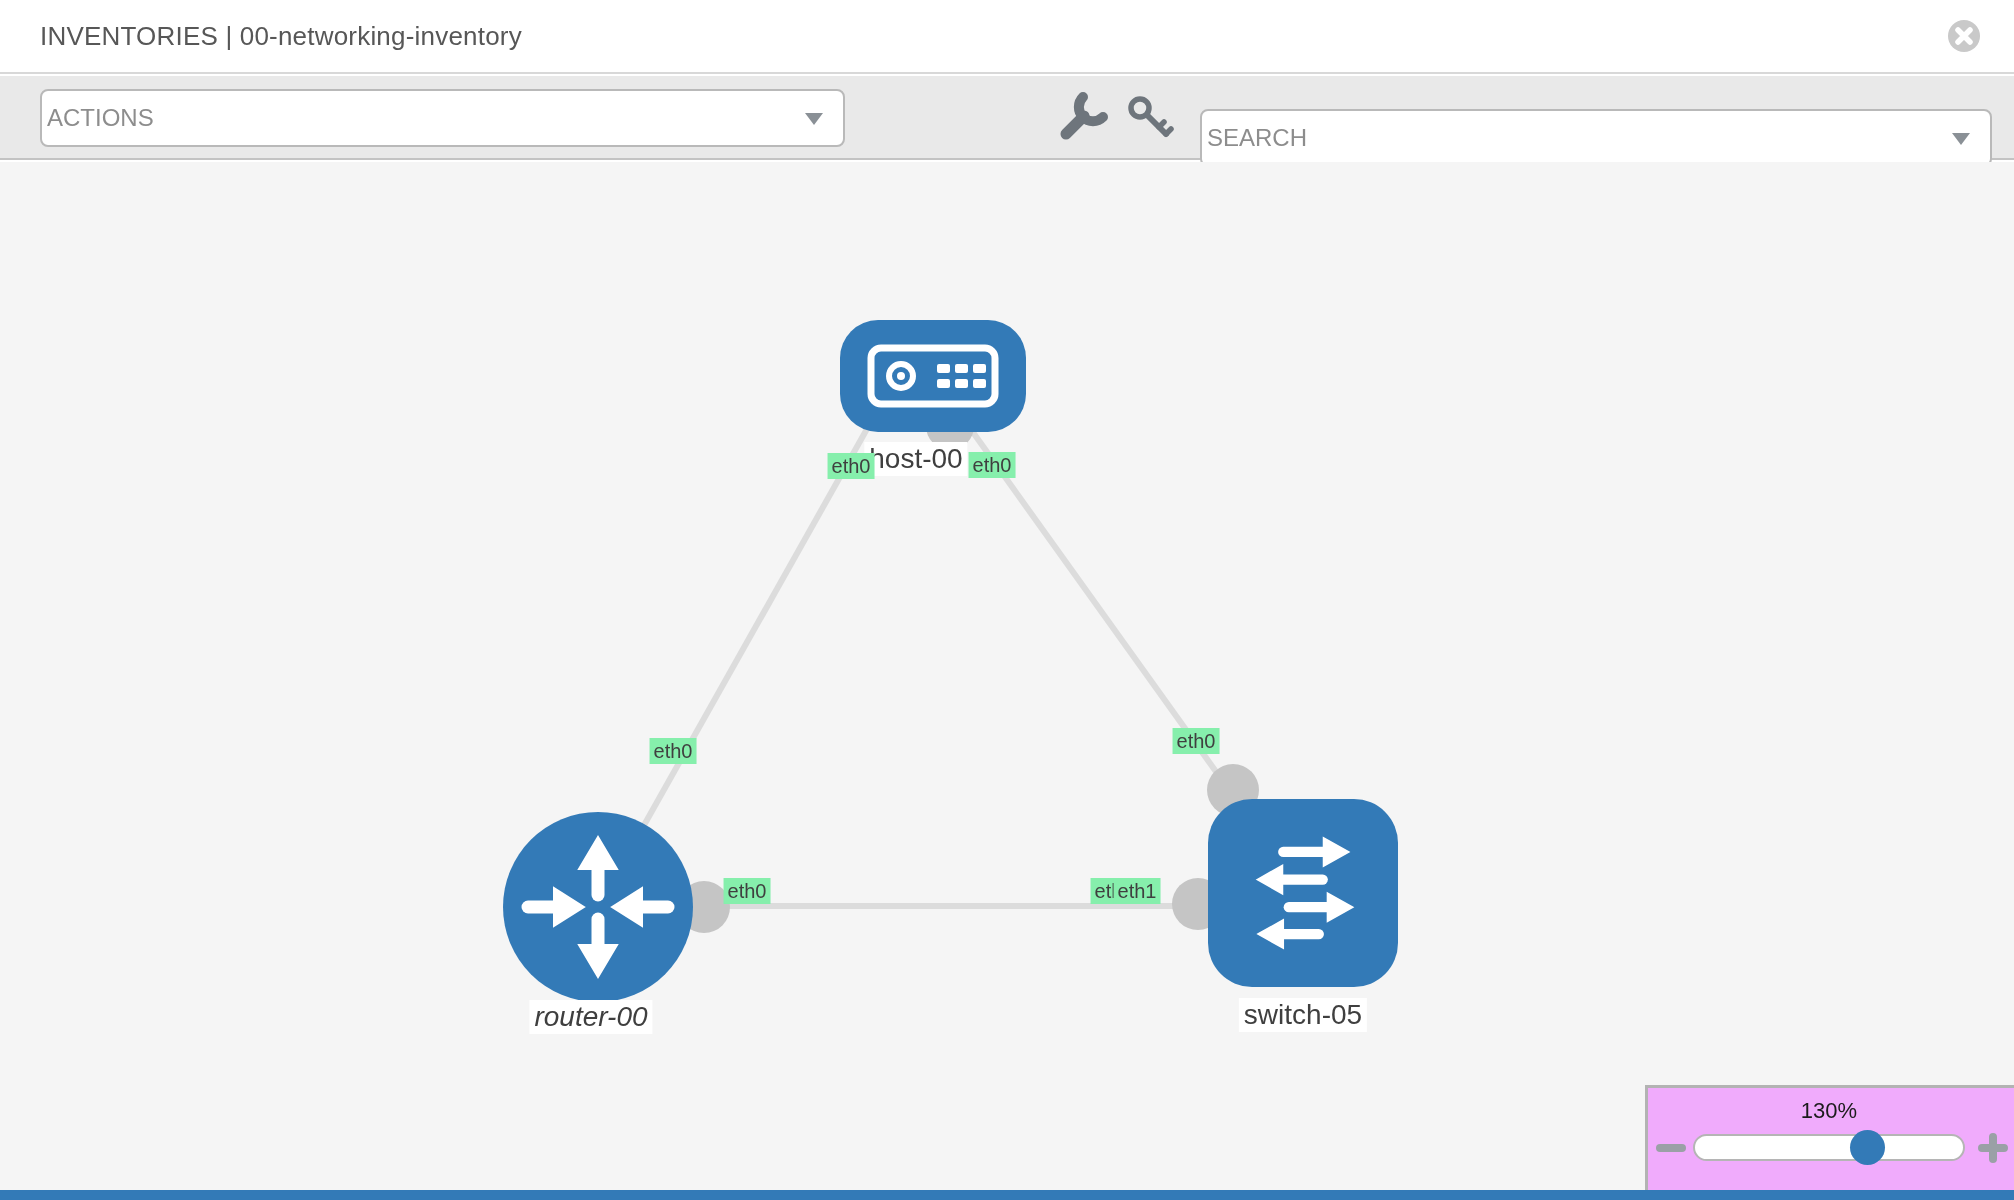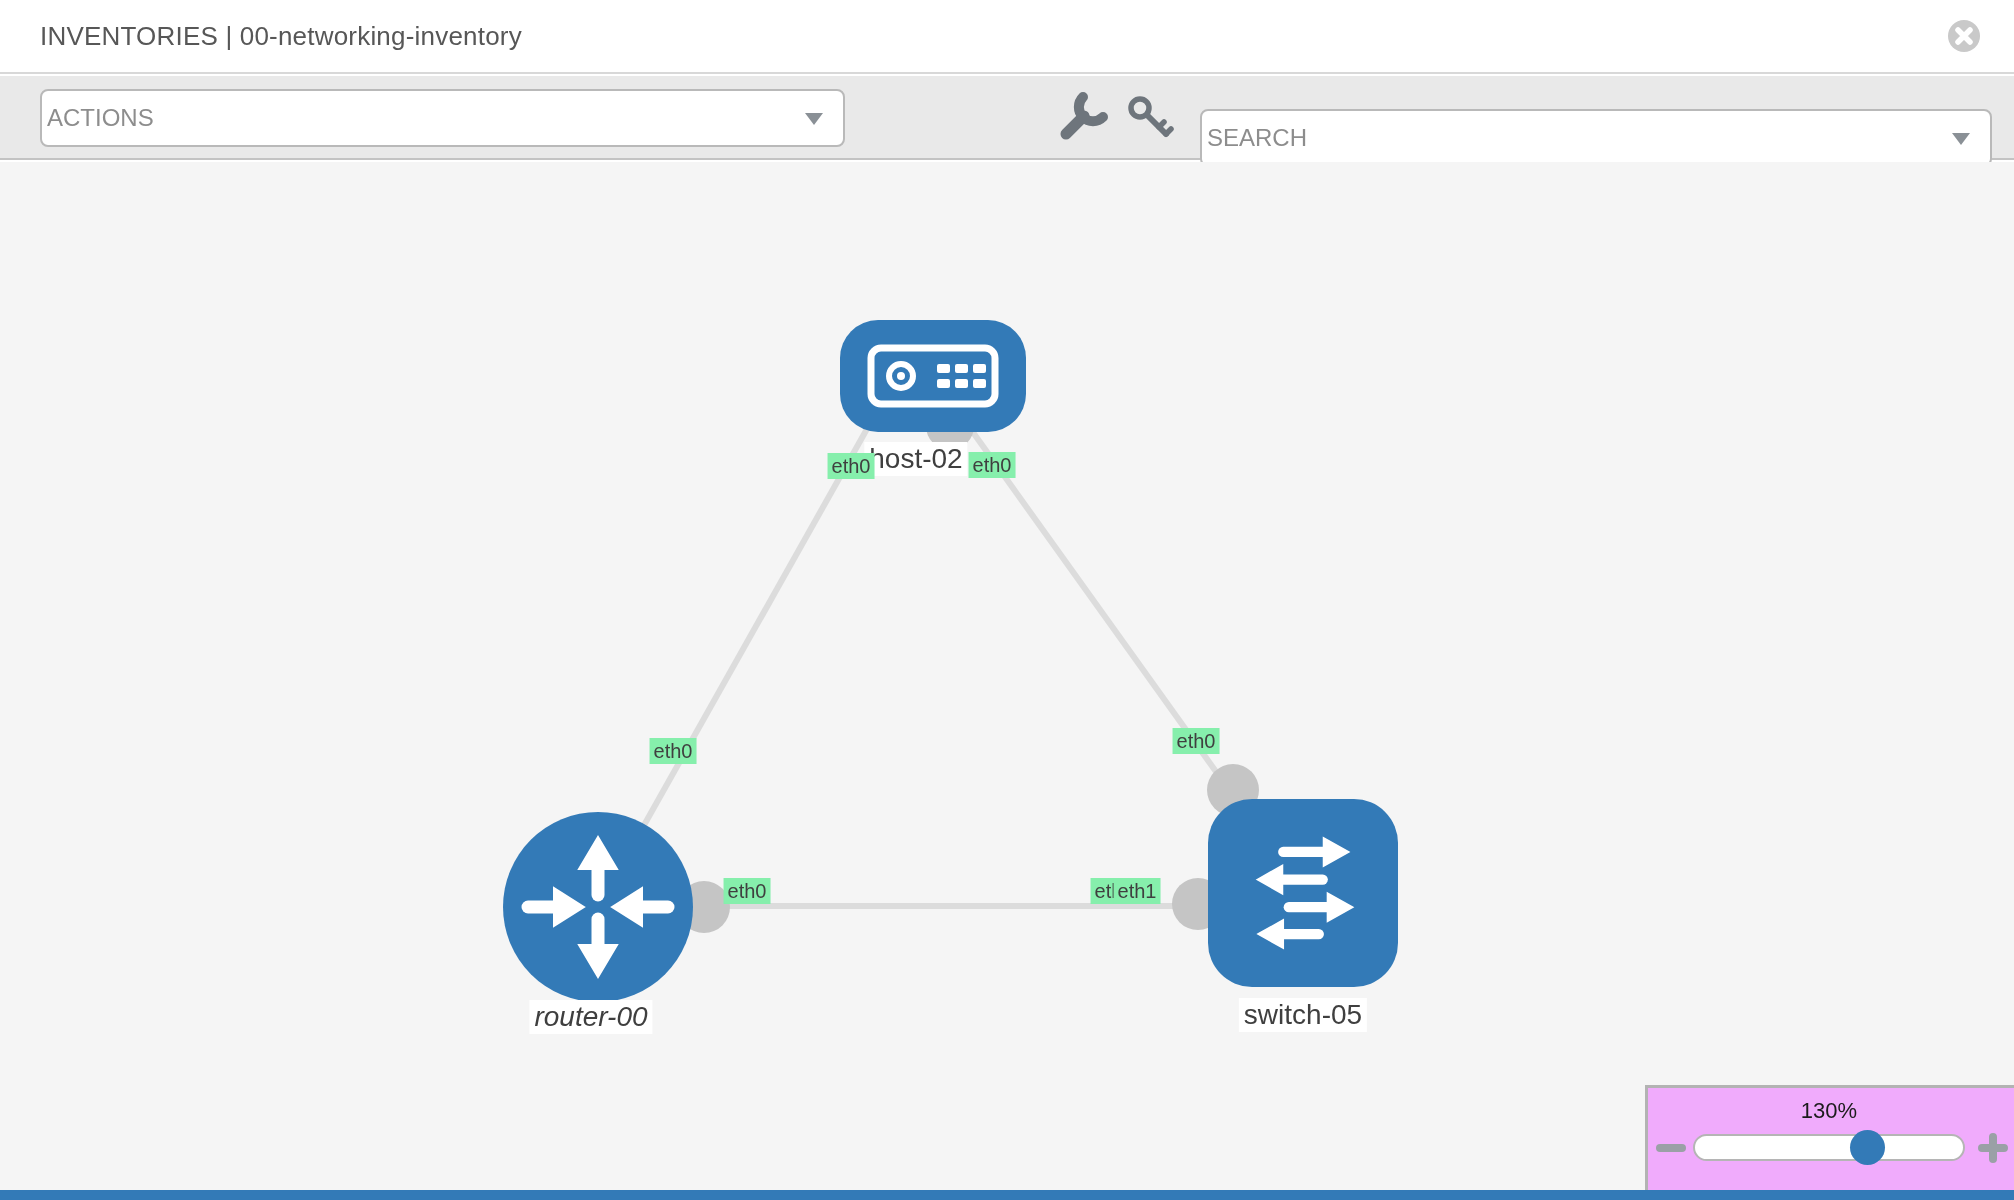--- a/index.html
+++ b/index.html
@@ -190,21 +190,21 @@
         <path d="M 25 -17 L -26 -17"></path>
         <polygon points="-58,-17 -26,-35 -26,1" stroke-width="2"></polygon>
         <path d="M -18 18 L 31 18"></path>
         <polygon points="63,18 31,0 31,36" stroke-width="2"></polygon>
         <path d="M 20 52 L -25 52"></path>
         <polygon points="-57,52 -25,34 -25,70" stroke-width="2"></polygon>
       </g>
     </svg>
   </div>
 
-  <div class="node-label" style="left:916px; top:280px;">host-02</div>
+  <div class="node-label" style="left:916px; top:280px;">host-00</div>
   <div class="node-label" style="left:591px; top:838px;font-style:italic;">router-00</div>
   <div class="node-label" style="left:1303px; top:836px;">switch-05</div>
 
   <div class="if-label" style="left:851px;  top:291px;">eth0</div>
   <div class="if-label" style="left:992px;  top:290px;">eth0</div>
   <div class="if-label" style="left:673px;  top:576px;">eth0</div>
   <div class="if-label" style="left:1196px; top:566px;">eth0</div>
   <div class="if-label" style="left:747px;  top:716px;">eth0</div>
   <div class="if-label" style="left:1114px; top:716px;">eth0</div>
   <div class="if-label" style="left:1137px; top:716px;">eth1</div>

